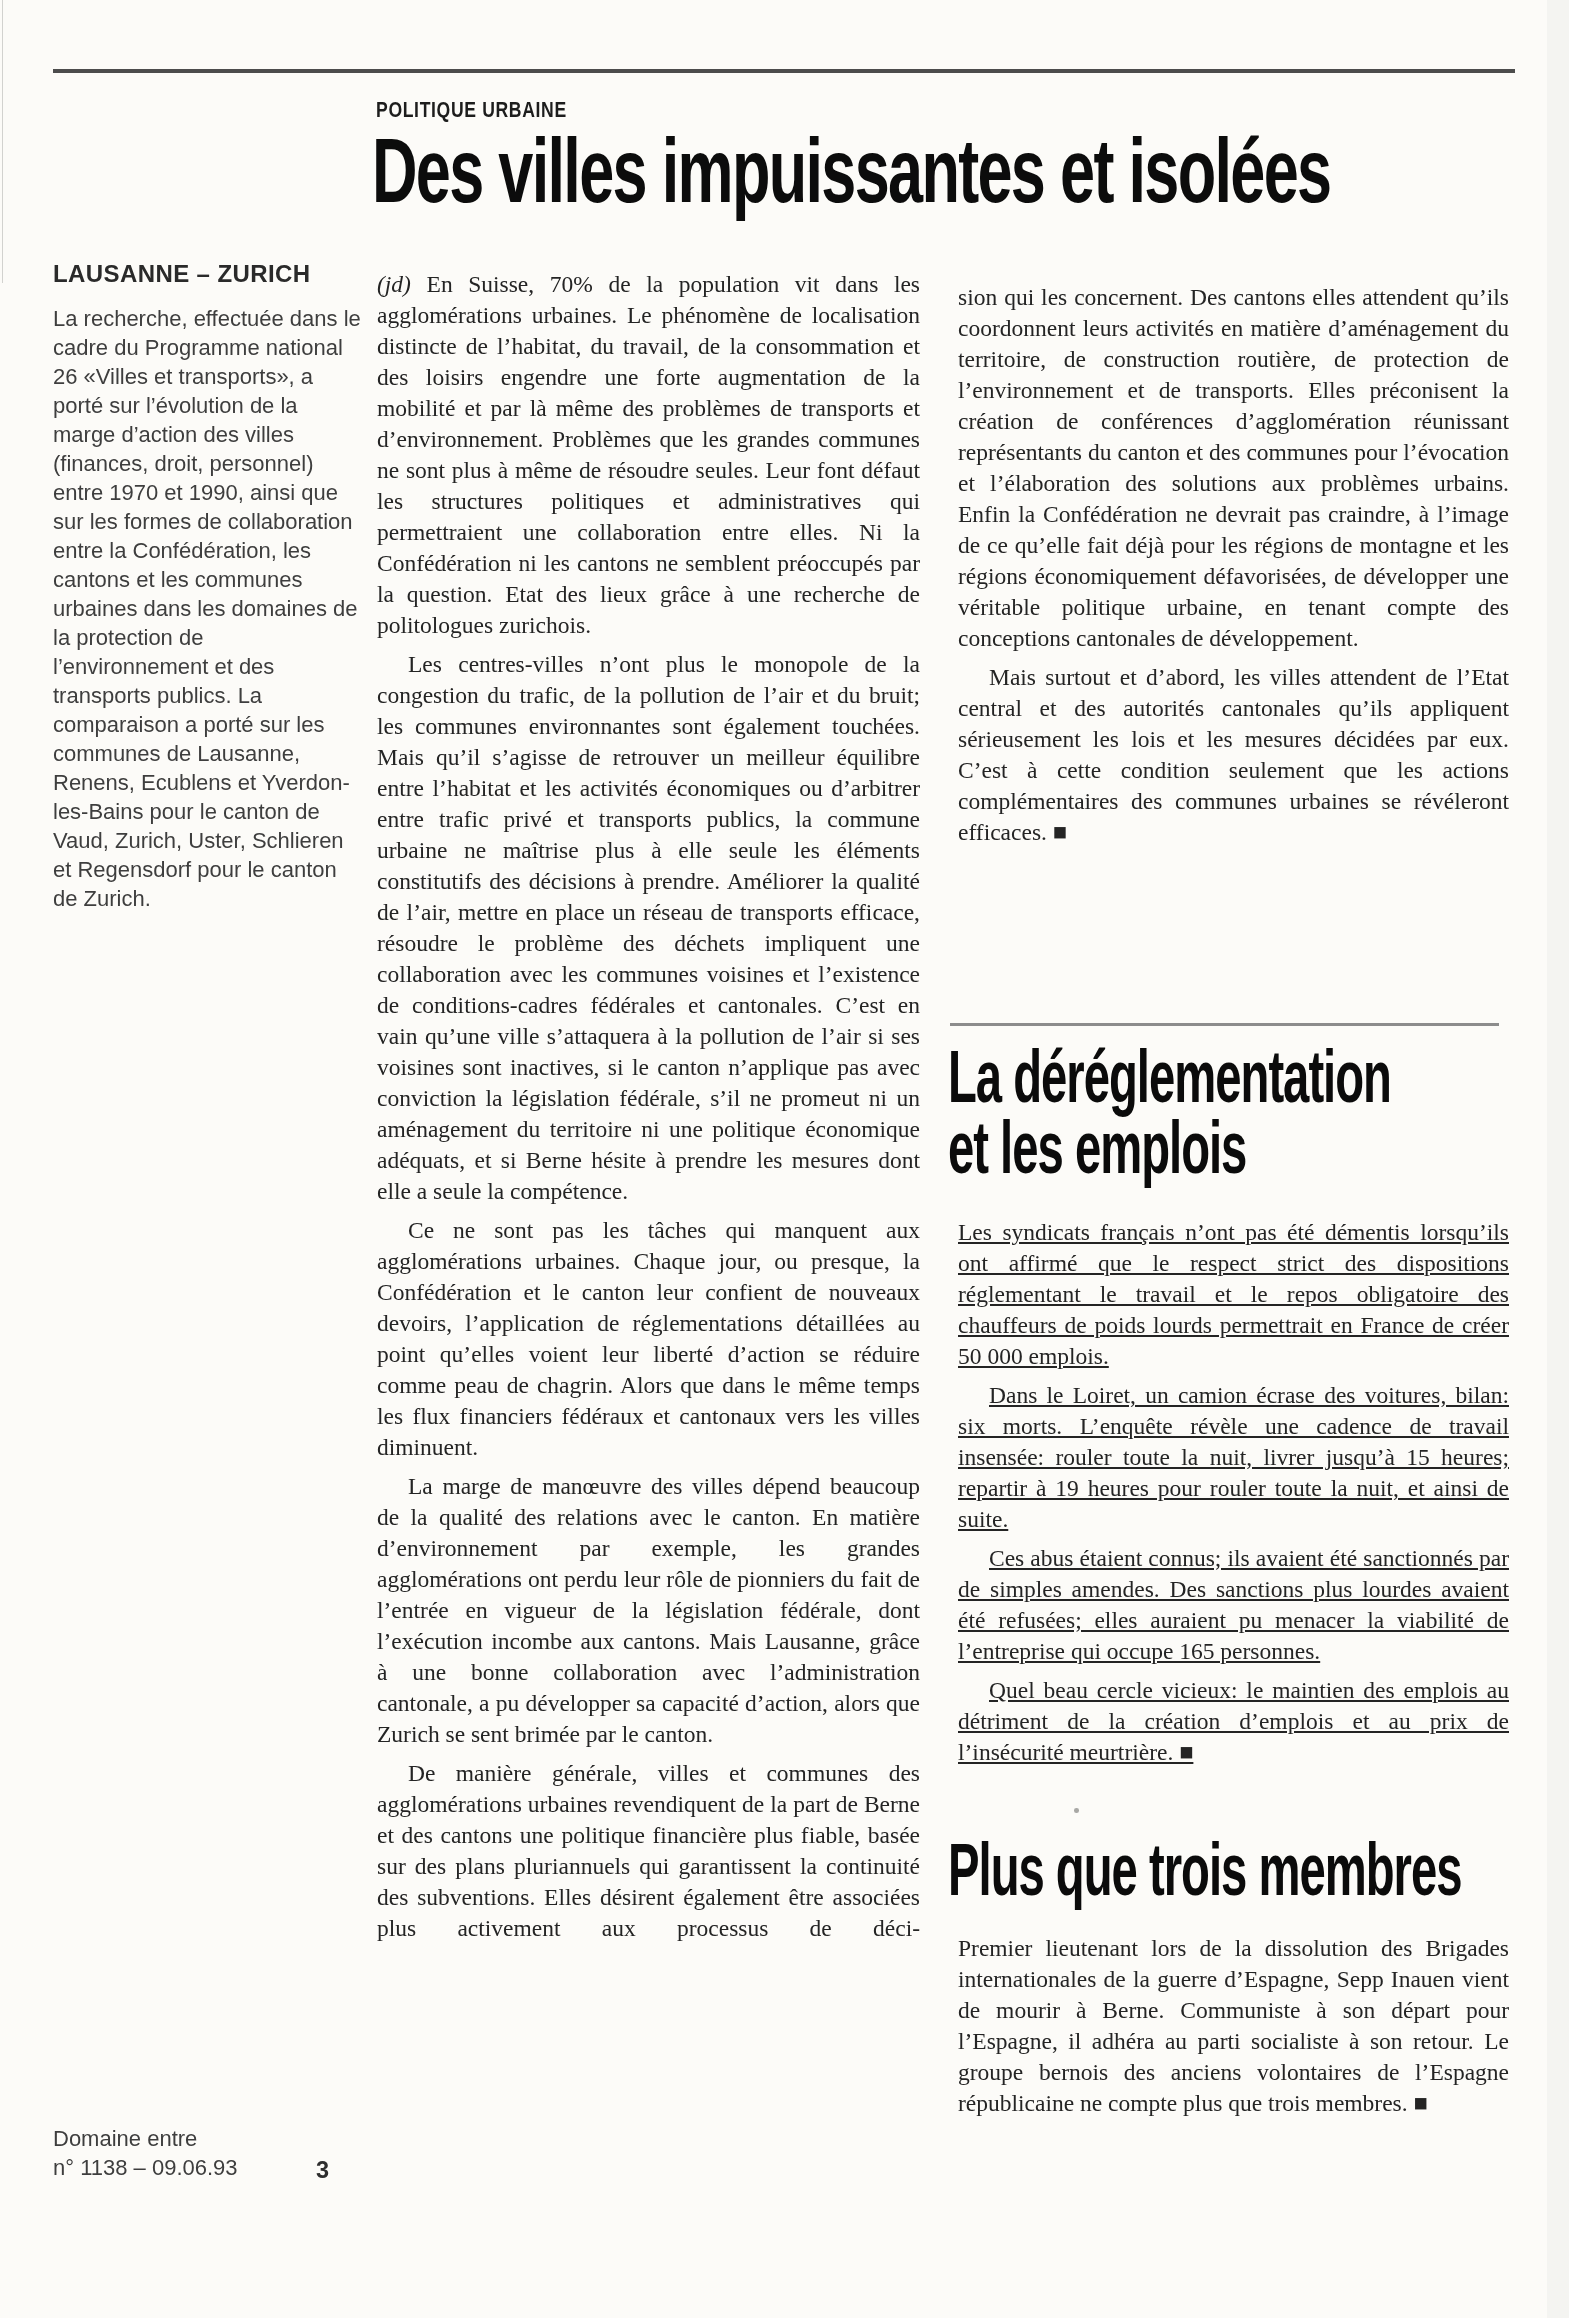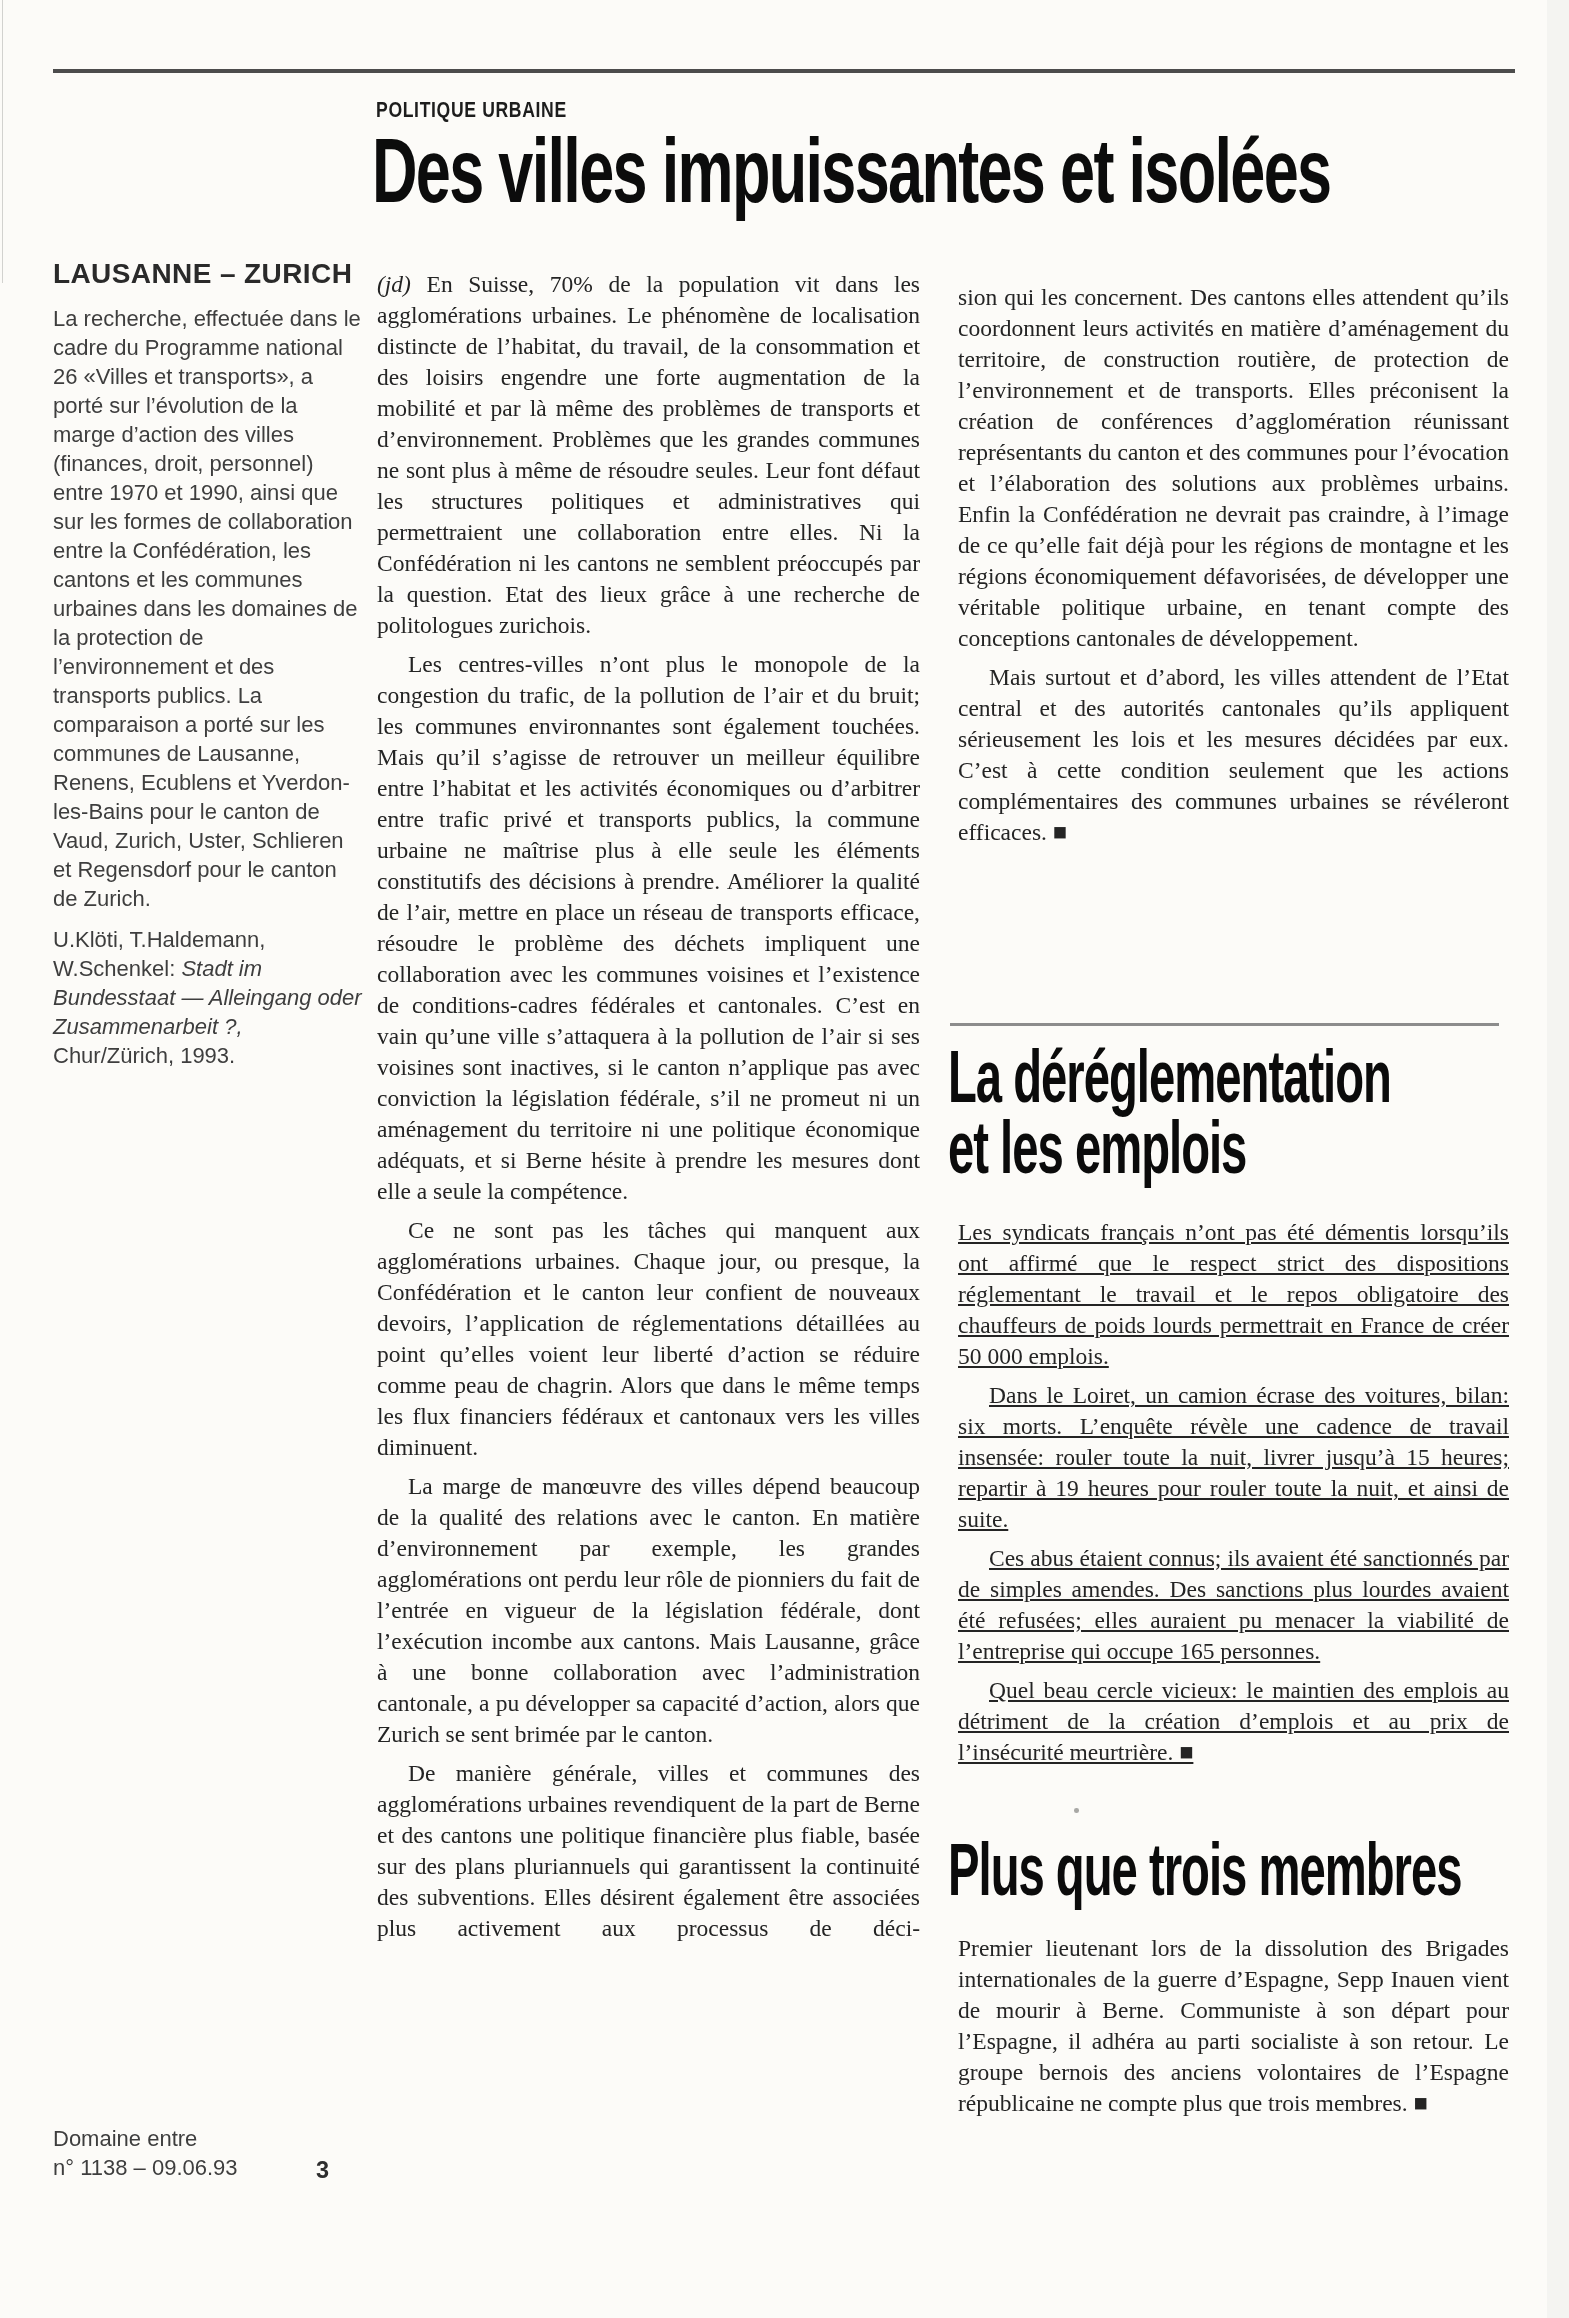--- a/index.html
+++ b/index.html
@@ -41,21 +41,21 @@
     transform: scaleX(0.70); transform-origin: left top;
     white-space: nowrap; margin: 0;
   }
   
   .sidebar {
     position: absolute; left: 53px; top: 259px; width: 311px;
     font-family: "Liberation Sans", sans-serif;
     font-size: 22px; line-height: 29px; color: #3e3e3e;
   }
   .sidebar h3 {
-    font-size: 28px; font-weight: 700; color: #2a2a2a;
+    font-size: 24px; font-weight: 700; color: #2a2a2a;
     margin: 0 0 15.7px 0; letter-spacing: 0.4px;
   }
   .sidebar p { margin: 0; }
   .sidebar p.ref { margin-top: 12.6px; }
   
   .bodycol {
     position: absolute; width: 559px;
     font-size: 23.5px; line-height: 31px;
     color: #242424; text-align: justify;
   }
@@ -104,21 +104,20 @@
 
   <div class="scan-edge"></div>
   <div class="rule-top"></div>
 
   <div class="kicker">POLITIQUE URBAINE</div>
   <h1 class="headline">Des villes impuissantes et isolées</h1>
 
   <aside class="sidebar">
     <h3>LAUSANNE – ZURICH</h3>
     <p>La recherche, effectuée dans le cadre du Programme national 26 «Villes et transports», a porté sur l’évolution de la marge d’action des villes (finances, droit, personnel) entre 1970 et 1990, ainsi que sur les formes de collaboration entre la Confédération, les cantons et les communes urbaines dans les domaines de la protection de l’environnement et des transports publics. La comparaison a porté sur les communes de Lausanne, Renens, Ecublens et Yverdon-les-Bains pour le canton de Vaud, Zurich, Uster, Schlieren et Regensdorf pour le canton de Zurich.</p>
-    <p class="ref"><span>U.Klöti, T.Haldemann, W.Schenkel: </span><span class="it">Stadt im Bundesstaat — Alleingang oder Zusammenarbeit ?,</span><span> Chur/Zürich, 1993.</span></p>
   </aside>
 
   <div id="col1" class="bodycol">
     <p><span class="it">(jd)</span><span> En Suisse, 70% de la population vit dans les agglomérations urbaines. Le phénomène de localisation distincte de l’habitat, du travail, de la consommation et des loisirs engendre une forte augmentation de la mobilité et par là même des problèmes de transports et d’environnement. Problèmes que les grandes communes ne sont plus à même de résoudre seules. Leur font défaut les structures politiques et administratives qui permettraient une collaboration entre elles. Ni la Confédération ni les cantons ne semblent préoccupés par la question. Etat des lieux grâce à une recherche de politologues zurichois.</span></p>
     <p class="ind">Les centres-villes n’ont plus le monopole de la congestion du trafic, de la pollution de l’air et du bruit; les communes environnantes sont également touchées. Mais qu’il s’agisse de retrouver un meilleur équilibre entre l’habitat et les activités économiques ou d’arbitrer entre trafic privé et transports publics, la commune urbaine ne maîtrise plus à elle seule les éléments constitutifs des décisions à prendre. Améliorer la qualité de l’air, mettre en place un réseau de transports efficace, résoudre le problème des déchets impliquent une collaboration avec les communes voisines et l’existence de conditions-cadres fédérales et cantonales. C’est en vain qu’une ville s’attaquera à la pollution de l’air si ses voisines sont inactives, si le canton n’applique pas avec conviction la législation fédérale, s’il ne promeut ni un aménagement du territoire ni une politique économique adéquats, et si Berne hésite à prendre les mesures dont elle a seule la compétence.</p>
     <p class="ind">Ce ne sont pas les tâches qui manquent aux agglomérations urbaines. Chaque jour, ou presque, la Confédération et le canton leur confient de nouveaux devoirs, l’application de réglementations détaillées au point qu’elles voient leur liberté d’action se réduire comme peau de chagrin. Alors que dans le même temps les flux financiers fédéraux et cantonaux vers les villes diminuent.</p>
     <p class="ind">La marge de manœuvre des villes dépend beaucoup de la qualité des relations avec le canton. En matière d’environnement par exemple, les grandes agglomérations ont perdu leur rôle de pionniers du fait de l’entrée en vigueur de la législation fédérale, dont l’exécution incombe aux cantons. Mais Lausanne, grâce à une bonne collaboration avec l’administration cantonale, a pu développer sa capacité d’action, alors que Zurich se sent brimée par le canton.</p>
     <p class="ind runover">De manière générale, villes et communes des agglomérations urbaines revendiquent de la part de Berne et des cantons une politique financière plus fiable, basée sur des plans pluriannuels qui garantissent la continuité des subventions. Elles désirent également être associées plus activement aux processus de déci-</p>
   </div>
 

